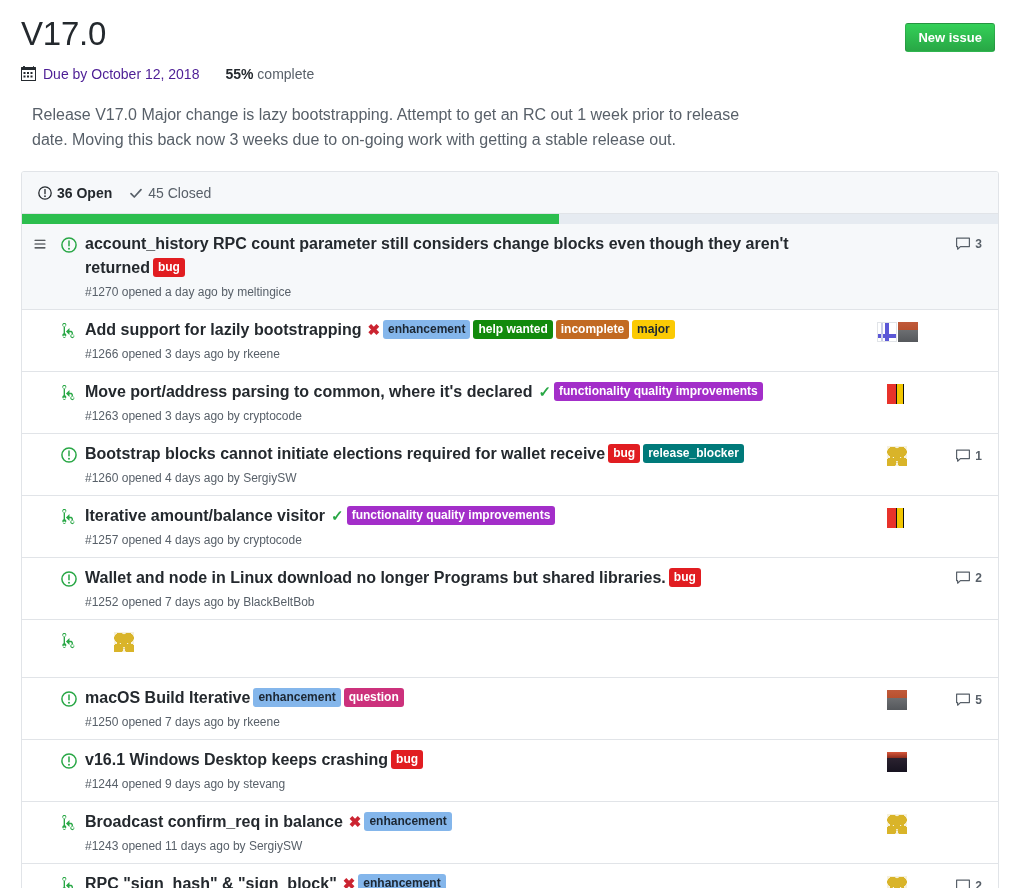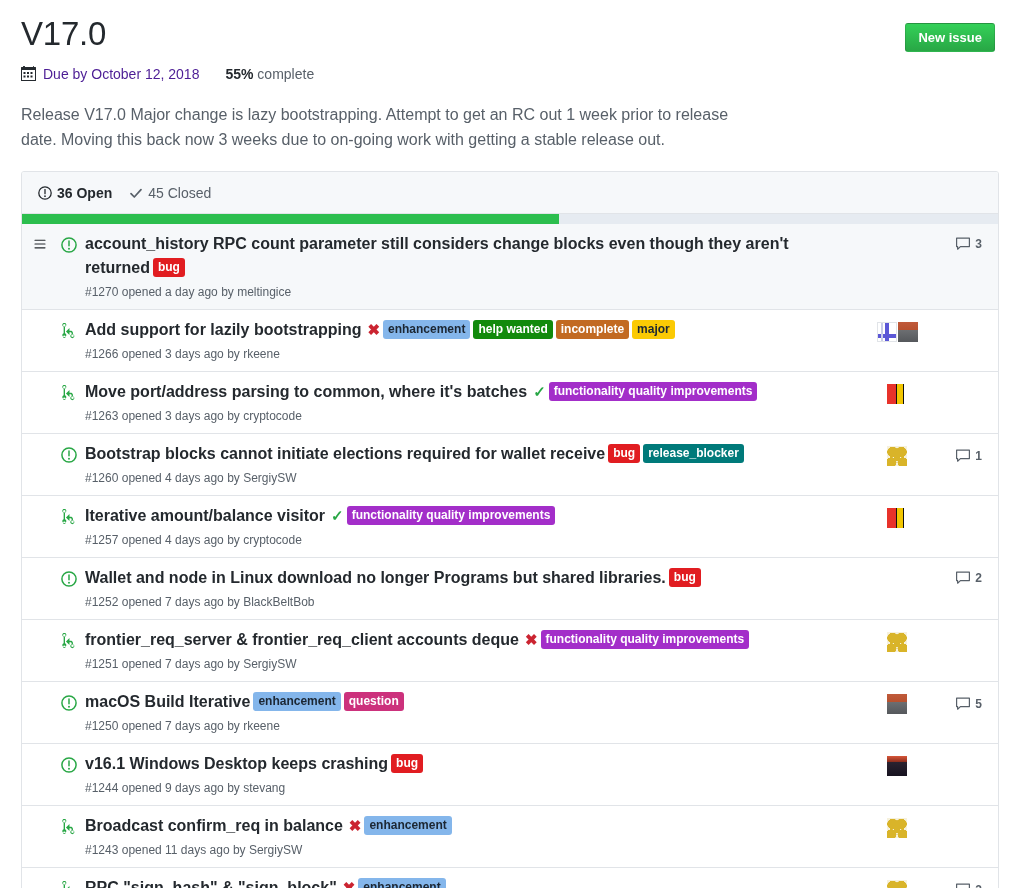--- a/index.html
+++ b/index.html
@@ -32,21 +32,21 @@
   .meta-line {
     margin-top: 11px; display: flex; align-items: center;
     font-size: 14px; color: #586069; line-height: 18px;
   }
   .cal-icon { width: 16px; height: 16px; margin-right: 6px; display: block; flex: none; }
   .due-text { color: #4c1d95; }
   .pct-wrap { margin-left: 26px; color: #586069; }
   .pct-num { font-weight: bold; color: #24292e; }
   .descr {
     margin-top: 19px; font-size: 16px; line-height: 25px;
-    color: #586069; max-width: 715px; font-weight: 400;
+    color: #586069; max-width: 715px; font-weight: 400; margin-left: 11px;
   }
 
   
   .box {
     position: absolute; left: 21px; top: 171px; width: 978px;
     border: 1px solid #e1e4e8; border-radius: 3px;
     background: #ffffff; overflow: hidden;
   }
   .box-head {
     background: #f6f8fa; border-bottom: 1px solid #e1e4e8;
@@ -214,21 +214,21 @@
           </span>
         </div>
         <div class="row">
           <span class="drag-spacer"></span>
           <span class="type-ico">
             <svg width="16" height="16" viewBox="0 0 14 16" fill="#28a745">
               <path d="M11 11.28c0-1.73-.11-2.3-.67-2.86-.56-.56-1.13-.67-2.86-.67V5l-3.5 3.5L7.47 12V9.28c1.1 0 1.6.03 1.87.3.27.27.3.77.3 1.7a2 2 0 1 0 1.36 0zM10.5 14a1.25 1.25 0 1 1 0-2.5 1.25 1.25 0 0 1 0 2.5z"></path>
               <path d="M3 3.72a2 2 0 1 0-1.36 0v6.56a2 2 0 1 0 1.36 0V3.72zM2.32 1a1.25 1.25 0 1 1 0 2.5 1.25 1.25 0 0 1 0-2.5zm0 14a1.25 1.25 0 1 1 0-2.5 1.25 1.25 0 0 1 0 2.5z"></path>
             </svg>
           </span>
-          <span class="row-main"><span class="row-title-line"><a class="issue-title">Move port/address parsing to common, where it's batches</a><span class="ci pass">✓</span><span class="lbl" style="background:#a32ec9;color:#ffffff">functionality quality improvements</span></span><div class="row-meta">#1263 opened 3 days ago by cryptocode</div></span>
+          <span class="row-main"><span class="row-title-line"><a class="issue-title">Move port/address parsing to common, where it's declared</a><span class="ci pass">✓</span><span class="lbl" style="background:#a32ec9;color:#ffffff">functionality quality improvements</span></span><div class="row-meta">#1263 opened 3 days ago by cryptocode</div></span>
           <span class="row-right">
             <span class="avatars">
               <span class="av" style="background:#ffffff;background-image:linear-gradient(90deg,#e8322a 0 46%,#111 46% 52%,#f2c600 52% 78%,#111 78% 84%,#fff 84%),linear-gradient(0deg,#fff 0 28%,#111 28% 34%,transparent 34%);"></span>
             </span>
             <span class="comments empty">
               <span class="cmt-ico"><svg width="16" height="16" viewBox="0 0 16 16" fill="none" stroke="#586069" stroke-width="1.2" stroke-linejoin="round">
                   <path d="M1.6 2.2h12.8v8.4H5.4L2.6 13.2v-2.6H1.6z"></path>
                 </svg></span>
               <span class="cmt-num"></span>
             </span>
@@ -298,21 +298,20 @@
           </span>
         </div>
         <div class="row">
           <span class="drag-spacer"></span>
           <span class="type-ico">
             <svg width="16" height="16" viewBox="0 0 14 16" fill="#28a745">
               <path d="M11 11.28c0-1.73-.11-2.3-.67-2.86-.56-.56-1.13-.67-2.86-.67V5l-3.5 3.5L7.47 12V9.28c1.1 0 1.6.03 1.87.3.27.27.3.77.3 1.7a2 2 0 1 0 1.36 0zM10.5 14a1.25 1.25 0 1 1 0-2.5 1.25 1.25 0 0 1 0 2.5z"></path>
               <path d="M3 3.72a2 2 0 1 0-1.36 0v6.56a2 2 0 1 0 1.36 0V3.72zM2.32 1a1.25 1.25 0 1 1 0 2.5 1.25 1.25 0 0 1 0-2.5zm0 14a1.25 1.25 0 1 1 0-2.5 1.25 1.25 0 0 1 0 2.5z"></path>
             </svg>
           </span>
-          <span class="row-main"><span class="row-title-line"><a class="issue-title">frontier_req_server &amp; frontier_req_client accounts deque</a><span class="ci fail">✖</span><span class="lbl" style="background:#a32ec9;color:#ffffff">functionality quality improvements</span></span><div class="row-meta">#1251 opened 7 days ago by SergiySW</div></span>
           <span class="row-right">
             <span class="avatars">
               <span class="av" style="background:#f6f1dc;background-image:radial-gradient(circle at 28% 30%,#d9b429 0 26%,transparent 27%),radial-gradient(circle at 72% 30%,#d9b429 0 26%,transparent 27%),radial-gradient(circle at 50% 58%,#d9b429 0 20%,transparent 21%),radial-gradient(circle at 22% 82%,#d9b429 0 22%,transparent 23%),radial-gradient(circle at 78% 82%,#d9b429 0 22%,transparent 23%);"></span>
             </span>
             <span class="comments empty">
               <span class="cmt-ico"><svg width="16" height="16" viewBox="0 0 16 16" fill="none" stroke="#586069" stroke-width="1.2" stroke-linejoin="round">
                   <path d="M1.6 2.2h12.8v8.4H5.4L2.6 13.2v-2.6H1.6z"></path>
                 </svg></span>
               <span class="cmt-num"></span>
             </span>

